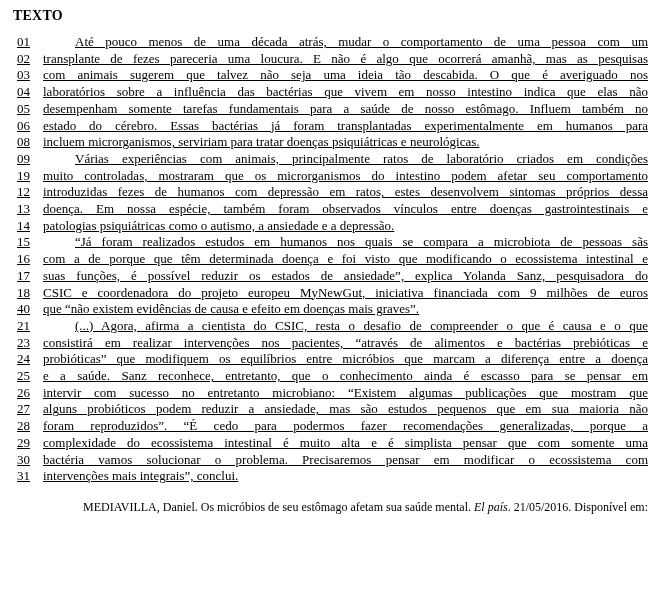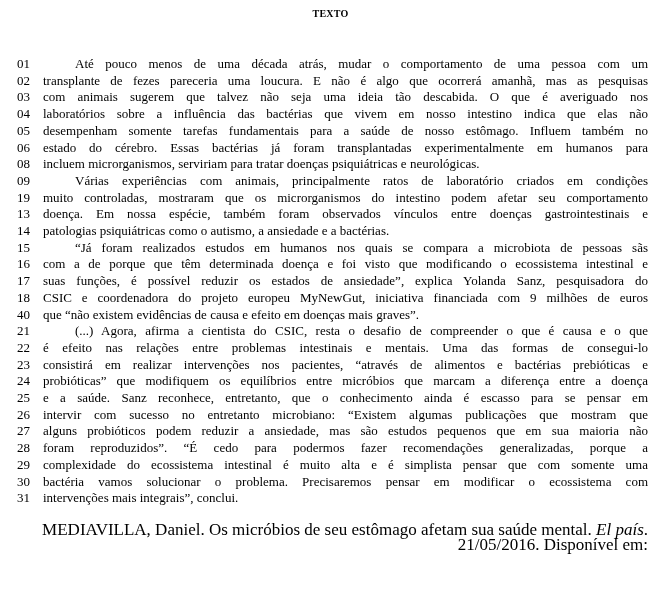--- a/index.html
+++ b/index.html
@@ -14,29 +14,29 @@
     font-family: "Liberation Serif", "DejaVu Serif", serif;
     color: #000000;
     position: relative;
   }
   .page {
     padding: 8px 13px 0 17px;
     box-sizing: border-box;
     width: 661px;
   }
   .title {
-    font-size: 10px;
+    font-size: 14px;
     font-weight: bold;
     margin: 0 0 0 -4px;
     letter-spacing: 0.2px;
-    text-align: center;
   }
   .text-block {
-    margin-top: 37px;
+    margin-top: 10px;
     width: 631px;
+    text-decoration: underline;
   }
   .line {
     display: flex;
     line-height: 16.7px;
     font-size: 13px;
   }
   .lineno {
     flex: 0 0 26px;
     width: 26px;
     text-align: left;
@@ -50,21 +50,21 @@
   .para-end .linetext {
     text-align-last: left;
   }
   .para-start .linetext {
     text-indent: 32px;
   }
   .citation {
     margin-top: 15px;
     width: 631px;
     text-align: right;
-    font-size: 17px;
+    font-size: 12px;
     line-height: 15px;
   }
   .citation i {
     font-style: italic;
   }
 </style>
 </head>
 <body>
 
 <div class="page">
@@ -101,26 +101,30 @@
       </div>
       <div class="line para-start">
         <span class="lineno">09</span>
         <span class="linetext">Várias experiências com animais, principalmente ratos de laboratório criados em condições</span>
       </div>
       <div class="line">
         <span class="lineno">19</span>
         <span class="linetext">muito controladas, mostraram que os microrganismos do intestino podem afetar seu comportamento</span>
       </div>
       <div class="line">
+        <span class="lineno">12</span>
+        <span class="linetext">introduzidas fezes de humanos com depressão em ratos, estes desenvolvem sintomas próprios dessa</span>
+      </div>
+      <div class="line">
         <span class="lineno">13</span>
         <span class="linetext">doença. Em nossa espécie, também foram observados vínculos entre doenças gastrointestinais e</span>
       </div>
       <div class="line para-end">
         <span class="lineno">14</span>
-        <span class="linetext">patologias psiquiátricas como o autismo, a ansiedade e a bactérias.</span>
+        <span class="linetext">patologias psiquiátricas como o autismo, a ansiedade e a depressão.</span>
       </div>
       <div class="line para-start">
         <span class="lineno">15</span>
         <span class="linetext">“Já foram realizados estudos em humanos nos quais se compara a microbiota de pessoas sãs</span>
       </div>
       <div class="line">
         <span class="lineno">16</span>
         <span class="linetext">com a de porque que têm determinada doença e foi visto que modificando o ecossistema intestinal e</span>
       </div>
       <div class="line">
@@ -131,24 +135,20 @@
         <span class="lineno">18</span>
         <span class="linetext">CSIC e coordenadora do projeto europeu MyNewGut, iniciativa financiada com 9 milhões de euros</span>
       </div>
       <div class="line para-end">
         <span class="lineno">40</span>
         <span class="linetext">que “não existem evidências de causa e efeito em doenças mais graves”.</span>
       </div>
       <div class="line para-start">
         <span class="lineno">21</span>
         <span class="linetext">(...) Agora, afirma a cientista do CSIC, resta o desafio de compreender o que é causa e o que</span>
-      </div>
-      <div class="line">
-        <span class="lineno">22</span>
-        <span class="linetext">é efeito nas relações entre problemas intestinais e mentais. Uma das formas de consegui-lo</span>
       </div>
       <div class="line">
         <span class="lineno">23</span>
         <span class="linetext">consistirá em realizar intervenções nos pacientes, “através de alimentos e bactérias prebióticas e</span>
       </div>
       <div class="line">
         <span class="lineno">24</span>
         <span class="linetext">probióticas” que modifiquem os equilíbrios entre micróbios que marcam a diferença entre a doença</span>
       </div>
       <div class="line">

